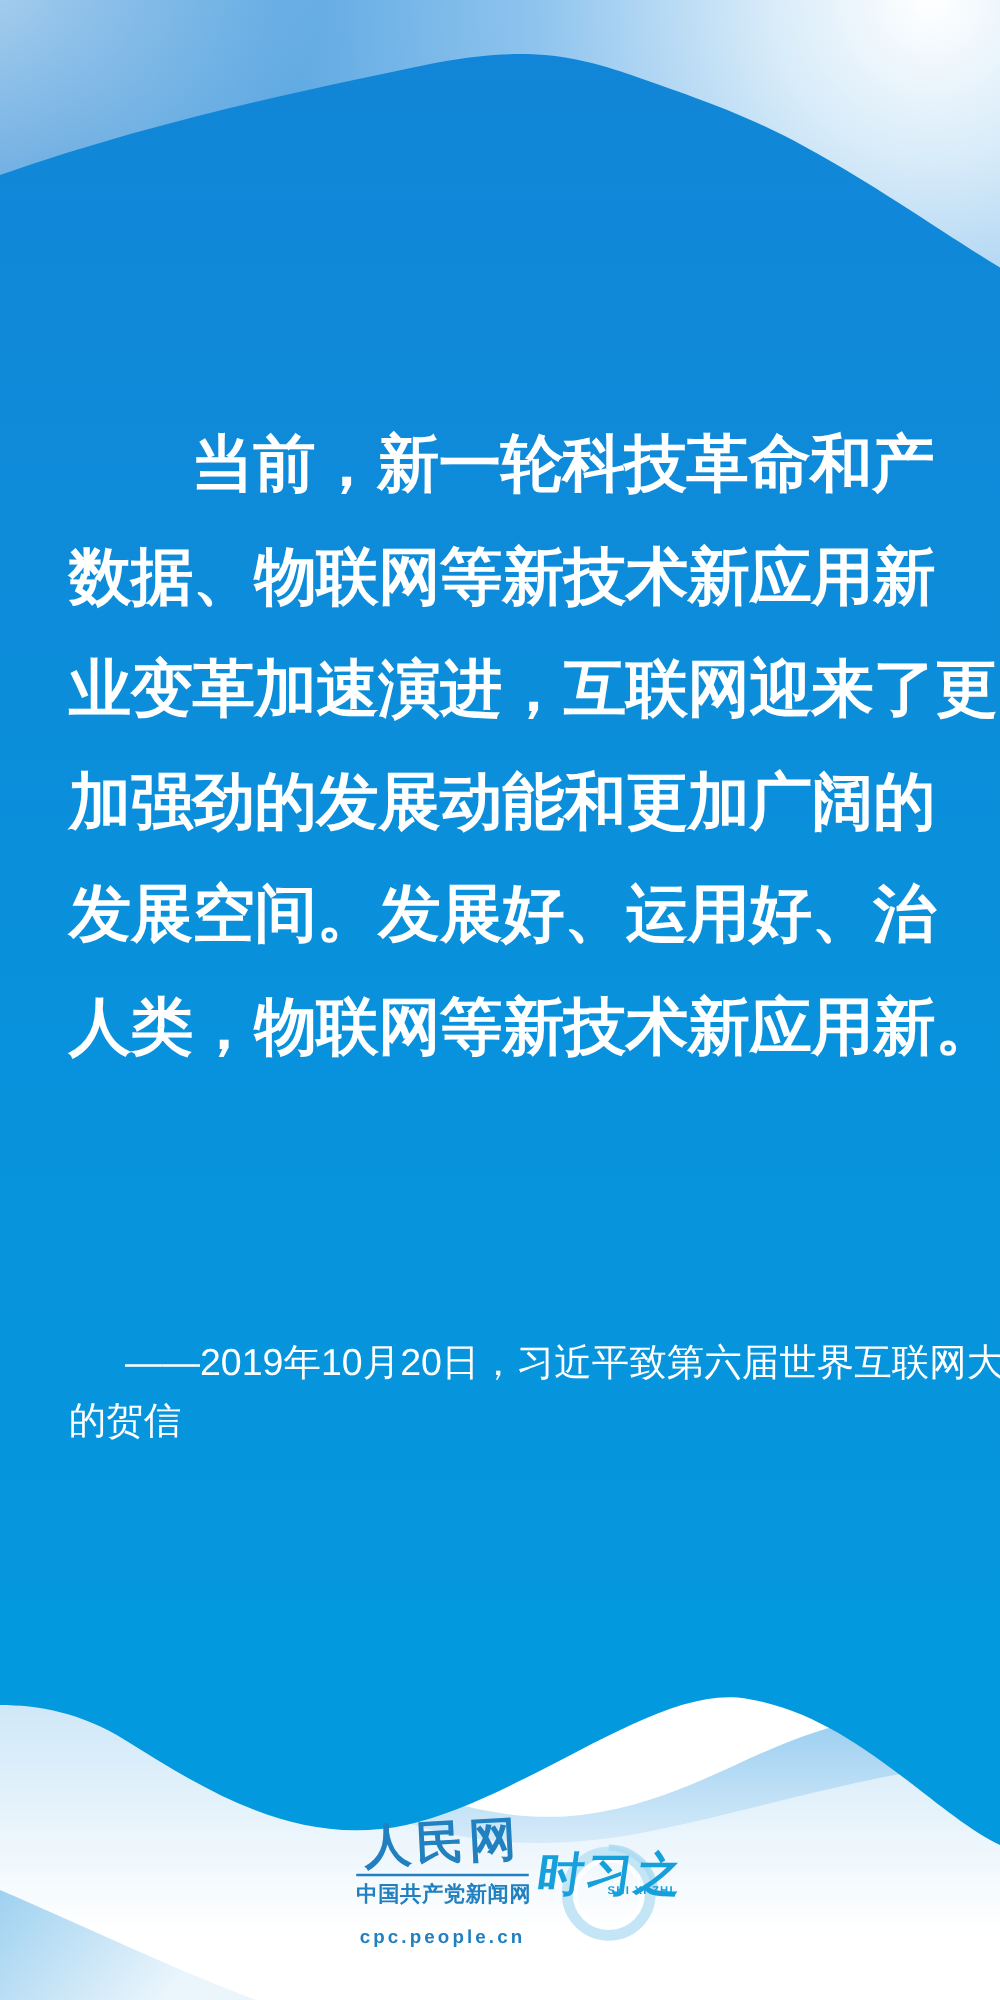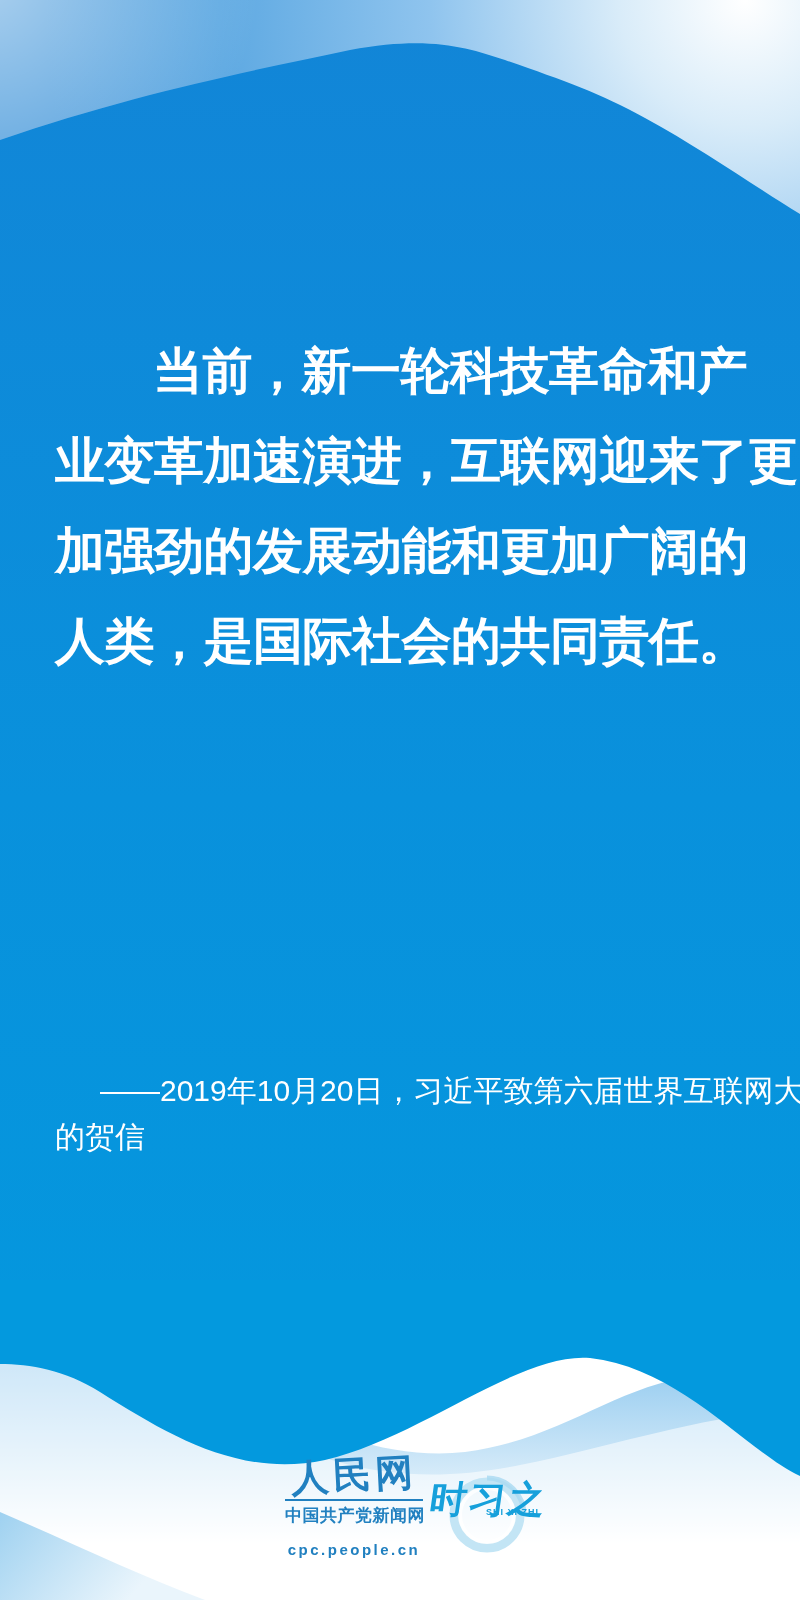--- a/index.html
+++ b/index.html
@@ -73,23 +73,25 @@
         <stop offset="0%" stop-color="#ffffff" stop-opacity="0.55"></stop>
         <stop offset="100%" stop-color="#ffffff" stop-opacity="0"></stop>
       </radialGradient>
     </defs>
     <path d="M0 140 C 130 95 245 72 350 50 C 430 35 468 48 505 60 C 562 80 600 93 645 118 C 702 149 757 188 800 214 L800 0 L0 0 Z" fill="url(#topGlow)"></path>
     <path d="M0 140 C 130 95 245 72 350 50 L350 0 L0 0 Z" fill="url(#cornerGlow)"></path>
   </svg>
 
   <div class="quote">
     <div class="line indent">当前，新一轮科技革命和产</div>
+    <div class="line">数据、物联网等新技术新应用新</div>
     <div class="line">业变革加速演进，互联网迎来了更</div>
     <div class="line">加强劲的发展动能和更加广阔的</div>
-    <div class="line">人类，是国际社会的共同责任。</div>
+    <div class="line">发展空间。发展好、运用好、治</div>
+    <div class="line">人类，物联网等新技术新应用新。</div>
   </div>
 
   <div class="attribution">
     <div class="line indent">——2019年10月20日，习近平致第六届世界互联网大会</div>
     <div class="line">的贺信</div>
   </div>
 
   <svg class="bottom-waves" width="800" height="320" viewBox="0 0 800 320">
     <defs>
       <linearGradient id="waveA" gradientUnits="userSpaceOnUse" x1="0" y1="55" x2="0" y2="265">

